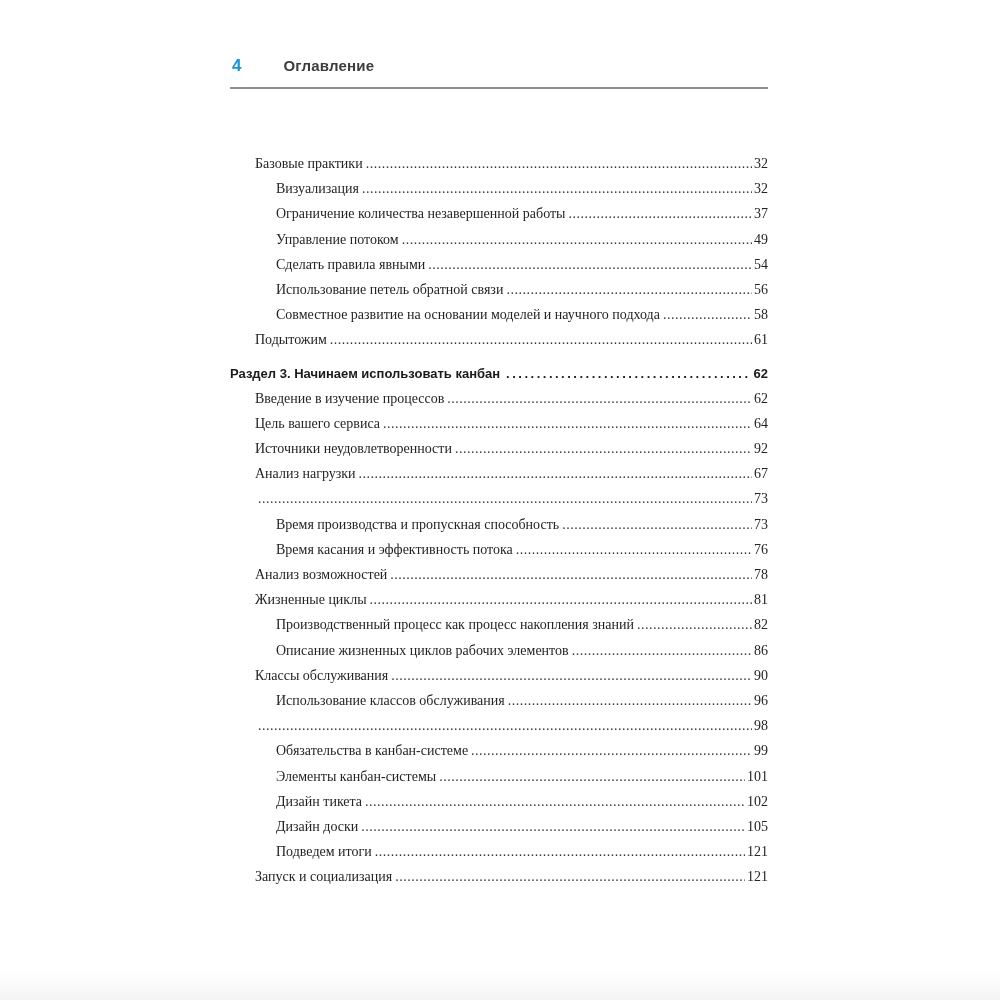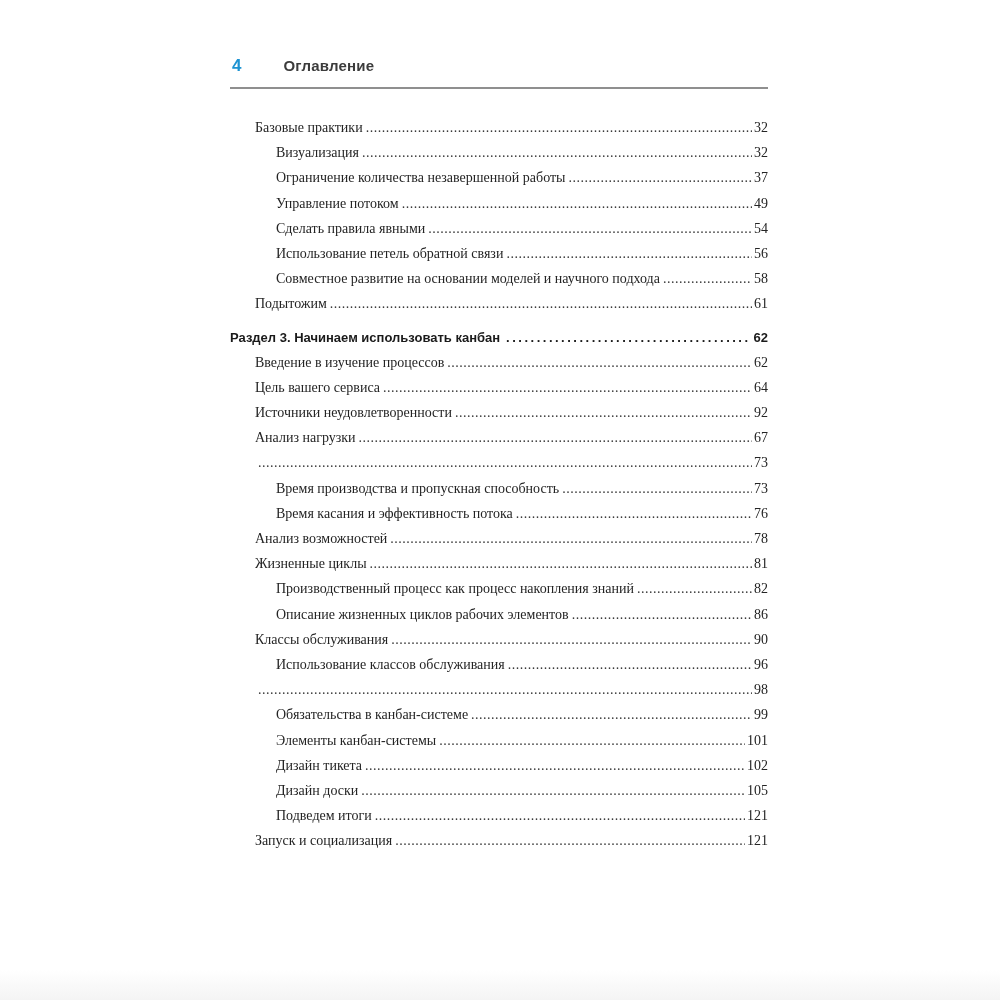--- a/index.html
+++ b/index.html
@@ -64,20 +64,21 @@
     letter-spacing: 0.5px;
   }
   .entry .dots::after {
     content: "..................................................................................................................................................................................";
   }
   .entry .pagenum {
     flex: none;
     white-space: nowrap;
     text-align: right;
     padding-left: 2px;
+    margin-top: 36px;
   }
   .entry.lvl1 { padding-left: 25px; }
   .entry.lvl2 { padding-left: 46px; }
   .entry.section {
     padding-left: 0;
     margin-top: 8px;
     font-family: "Liberation Sans", "DejaVu Sans", sans-serif;
     font-weight: 700;
     font-size: 13px;
     color: #1a1a1a;

